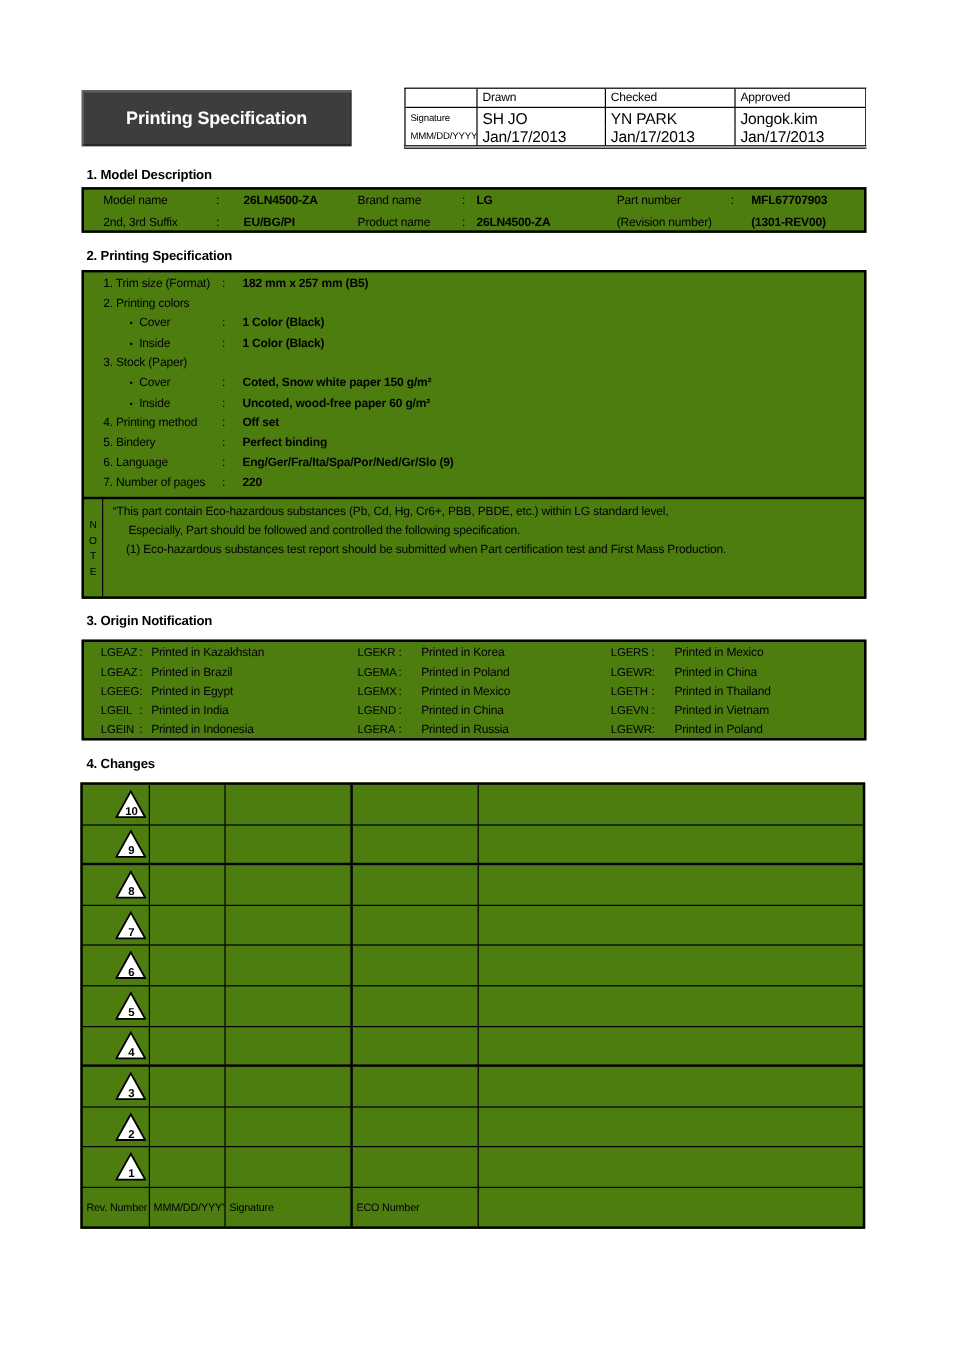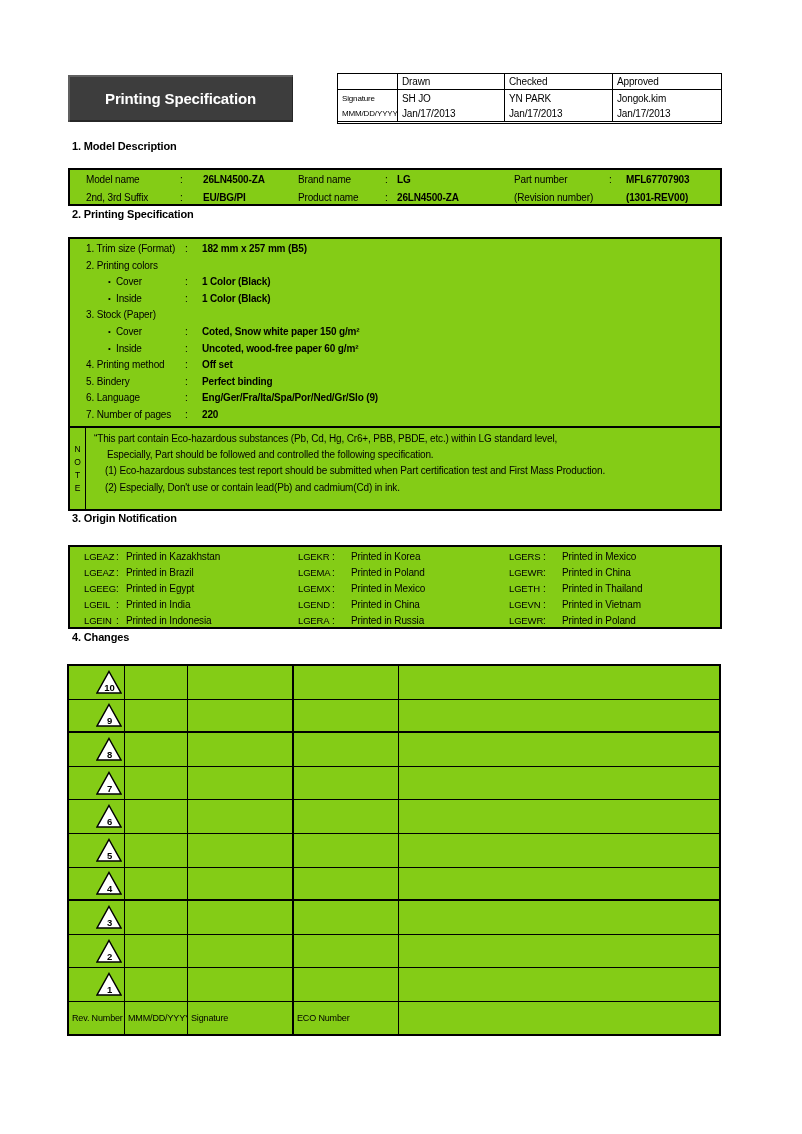--- a/index.html
+++ b/index.html
@@ -16,27 +16,27 @@
 
   
   #approval{left:337px;top:73px;width:385px;height:51px;box-sizing:border-box;
             border:1px solid #000;border-bottom:3px double #000;
             display:grid;grid-template-columns:60px 107px 108px 1fr;
             grid-template-rows:16px 16px 1fr;font-size:10px;}
   #approval .cell{padding-left:4px;display:flex;align-items:center;box-sizing:border-box;overflow:hidden;white-space:nowrap;}
   #approval .vr{border-right:1px solid #000;}
   #approval .hb{border-bottom:1px solid #000;}
   #approval .small{font-size:8px;}
-  #approval .val{font-size:10px;}
+  #approval .val{font-size:13px;}
 
   
   .sec-heading{font-size:11px;font-weight:bold;height:14px;line-height:14px;white-space:nowrap;}
 
   
-  .thickbox{box-sizing:border-box;border:2px solid #000;background:#84cc16;margin-top:12px;}
+  .thickbox{box-sizing:border-box;border:2px solid #000;background:#4d7c0f;}
 
   
   #model-box{left:68px;top:156px;width:654px;height:38px;}
   .m-row{position:relative;height:17px;line-height:17px;font-size:10px;white-space:nowrap;}
   .m-row span{position:absolute;}
   .bold{font-weight:bold;}
 
   
   #spec-box{left:68px;top:225px;width:654px;height:274px;display:flex;flex-direction:column;}
   #spec-list{height:185px;padding-top:2px;}
@@ -188,21 +188,20 @@
       <div id="note-col">
         <span>N</span>
         <span>O</span>
         <span>T</span>
         <span>E</span>
       </div>
       <div id="note-content">
         <div class="n-line n-l1">“This part contain Eco-hazardous substances (Pb, Cd, Hg, Cr6+, PBB, PBDE, etc.) within LG standard level,</div>
         <div class="n-line n-ind">Especially, Part should be followed and controlled the following specification.</div>
         <div class="n-line n-num">(1) Eco-hazardous substances test report should be submitted when Part certification test and First Mass Production.</div>
-        <div class="n-line n-num">(2) Especially, Don't use or contain lead(Pb) and cadmium(Cd) in ink.</div>
       </div>
     </div>
   </div>
 
   <div class="abs sec-heading" style="left:72px;top:511px;">3. Origin Notification</div>
   <div id="origin-box" class="abs thickbox">
     <div class="o-row">
       <span class="oc1 o-code">LGEAZ</span>
       <span class="ocol1">:</span>
       <span class="ot1">Printed in Kazakhstan</span>

